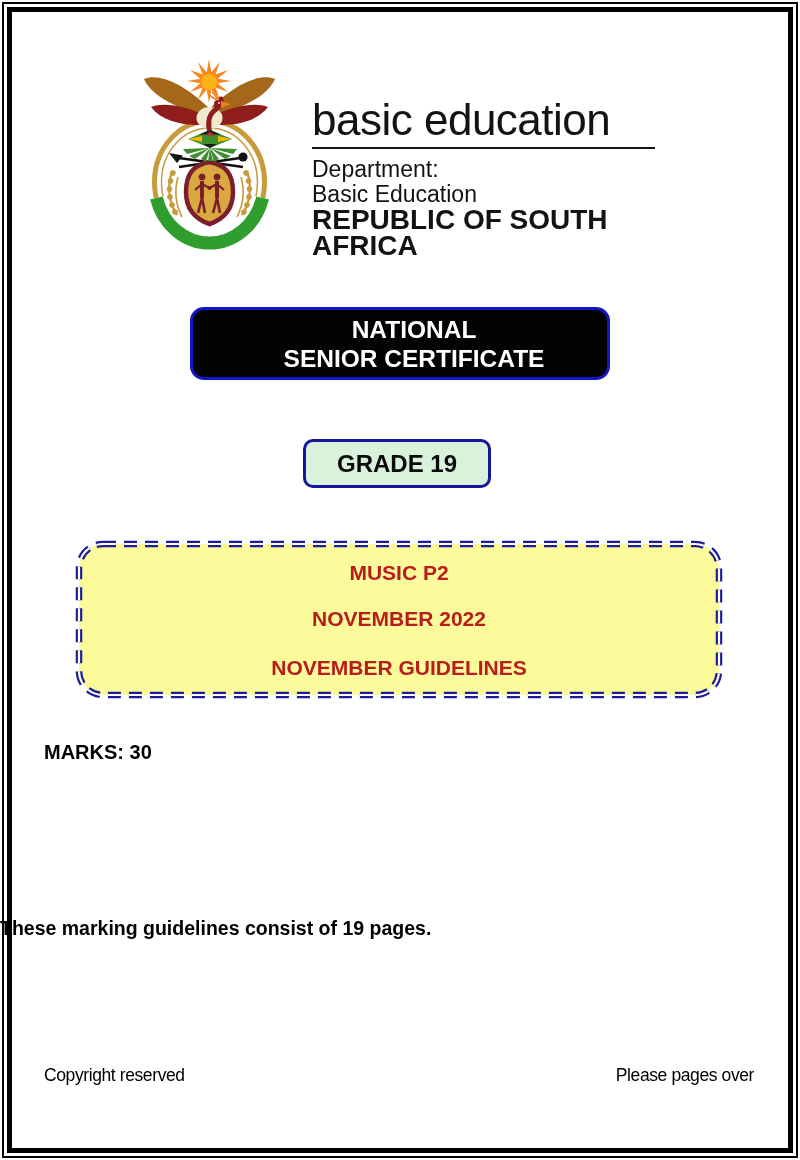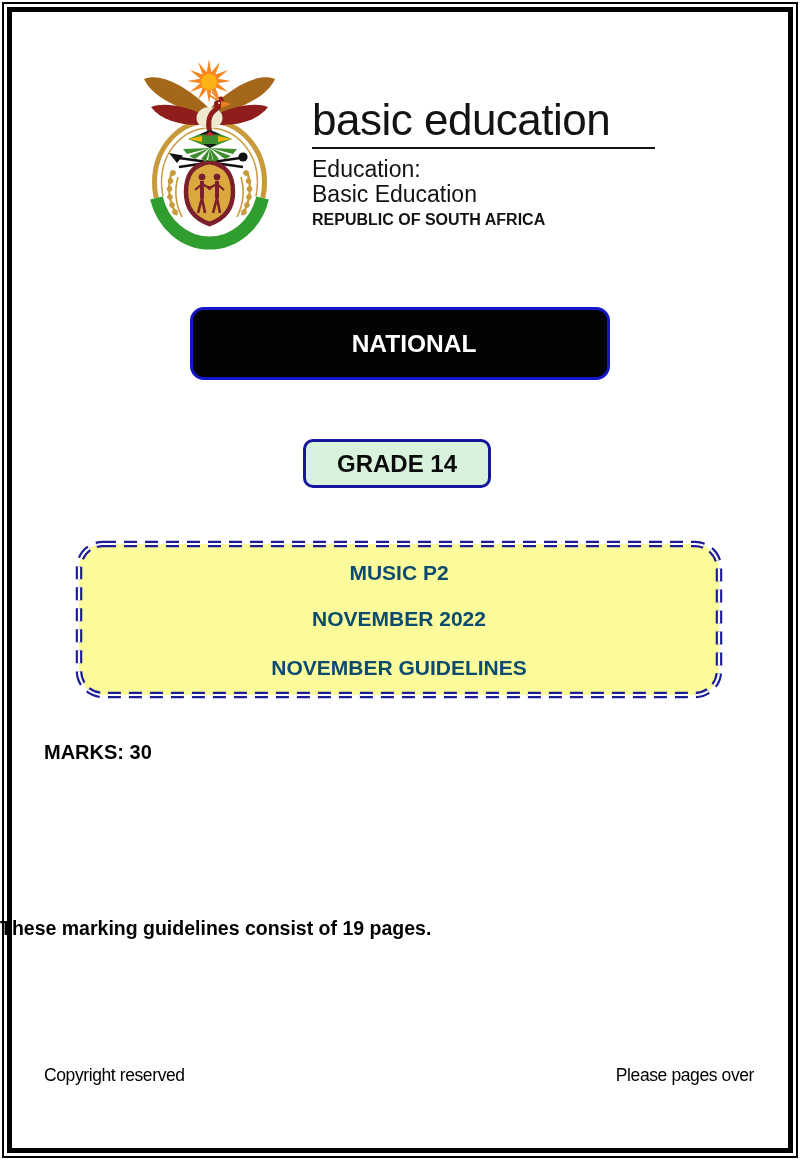--- a/index.html
+++ b/index.html
@@ -7,36 +7,36 @@
         font-family:"Liberation Sans",sans-serif;color:#000;overflow:hidden;}
   .frame-outer{position:absolute;inset:2px;border:2px solid #000;pointer-events:none;}
   .frame-inner{position:absolute;inset:7px;border:5px solid #000;pointer-events:none;}
 
   .logo{position:absolute;left:125px;top:55px;width:190px;height:210px;}
 
   .wordmark-block{position:absolute;left:312px;top:96px;width:360px;}
   .wordmark{font-size:44px;font-weight:400;letter-spacing:-0.5px;color:#131313;line-height:48px;}
   .wm-rule{width:343px;border-top:2.5px solid #131313;margin-top:3px;margin-bottom:8px;}
   .dept{font-size:23px;line-height:25px;color:#131313;}
-  .country{font-size:16px;line-height:26px;font-weight:bold;color:#131313;}
+  .country{font-size:28px;line-height:26px;font-weight:bold;color:#131313;}
 
   .nsc-box{position:absolute;left:190px;top:307px;width:420px;height:73px;
            background:#030303;border:3px solid #1414c8;border-radius:14px;
            box-sizing:border-box;display:flex;flex-direction:column;justify-content:center;
            text-align:center;color:#fff;font-weight:bold;font-size:24.5px;line-height:29px;padding-left:28px;}
 
   .grade-box{position:absolute;left:303px;top:439px;width:188px;height:49px;
              background:#d8f2dc;border:3.5px solid #16169a;border-radius:10px;
              box-sizing:border-box;display:flex;align-items:center;justify-content:center;
              font-weight:bold;font-size:24px;color:#0a0a0a;}
 
   .exam-box{position:absolute;left:74px;top:539px;width:650px;height:161px;}
   .exam-box svg{position:absolute;left:0;top:0;}
   .exam-line{position:absolute;left:0;width:100%;text-align:center;
-             font-weight:bold;font-size:21px;line-height:22px;color:#0c4a6e;}
+             font-weight:bold;font-size:21px;line-height:22px;color:#b91c1c;}
   .exam-line.l1{top:23px;} .exam-line.l2{top:69px;} .exam-line.l3{top:118px;}
 
   .marks{position:absolute;left:44px;top:741px;font-size:20px;font-weight:bold;}
   .pages-note{position:absolute;left:0;right:0;top:917px;
               font-size:19.5px;font-weight:bold;}
   .footer{position:absolute;left:44px;right:46px;top:1065px;display:flex;
           justify-content:space-between;font-size:17.5px;letter-spacing:-0.4px;}
 </style>
 </head>
 <body>
@@ -145,31 +145,32 @@
         <polygon points="63,84 77,81 77,87" fill="#f2b705"></polygon>
         <polygon points="107,84 93,81 93,87" fill="#f2b705"></polygon>
         <polygon points="85,93 78,89 92,89" fill="#1a1a1a"></polygon>
       </g>
     </svg>
   </div>
 
   <div class="wordmark-block">
     <div class="wordmark">basic education</div>
     <div class="wm-rule"></div>
-    <div class="dept">Education:</div>
+    <div class="dept">Department:</div>
     <div class="dept">Basic Education</div>
     <div class="country">REPUBLIC OF SOUTH AFRICA</div>
   </div>
 
   <div class="nsc-box">
     <div>NATIONAL</div>
+    <div>SENIOR CERTIFICATE</div>
   </div>
 
   <div class="grade-box">
-    <span>GRADE 14</span>
+    <span>GRADE 19</span>
   </div>
 
   <div class="exam-box">
     <svg width="650" height="161" viewBox="0 0 650 161">
       <rect x="5" y="5" width="640" height="151" rx="24" fill="#fbfb9b" stroke="#1c1c96" stroke-width="6.5" stroke-dasharray="13 8"></rect>
       <rect x="5" y="5" width="640" height="151" rx="24" fill="none" stroke="#ffffff" stroke-width="2.2" stroke-dasharray="13 8"></rect>
     </svg>
     <div class="exam-line l1">MUSIC P2</div>
     <div class="exam-line l2">NOVEMBER 2022</div>
     <div class="exam-line l3">NOVEMBER GUIDELINES</div>

